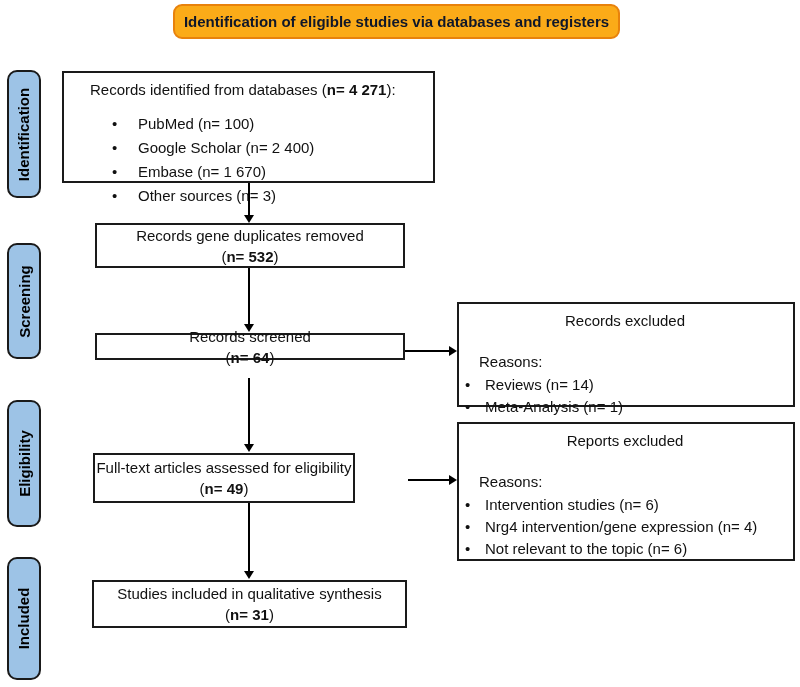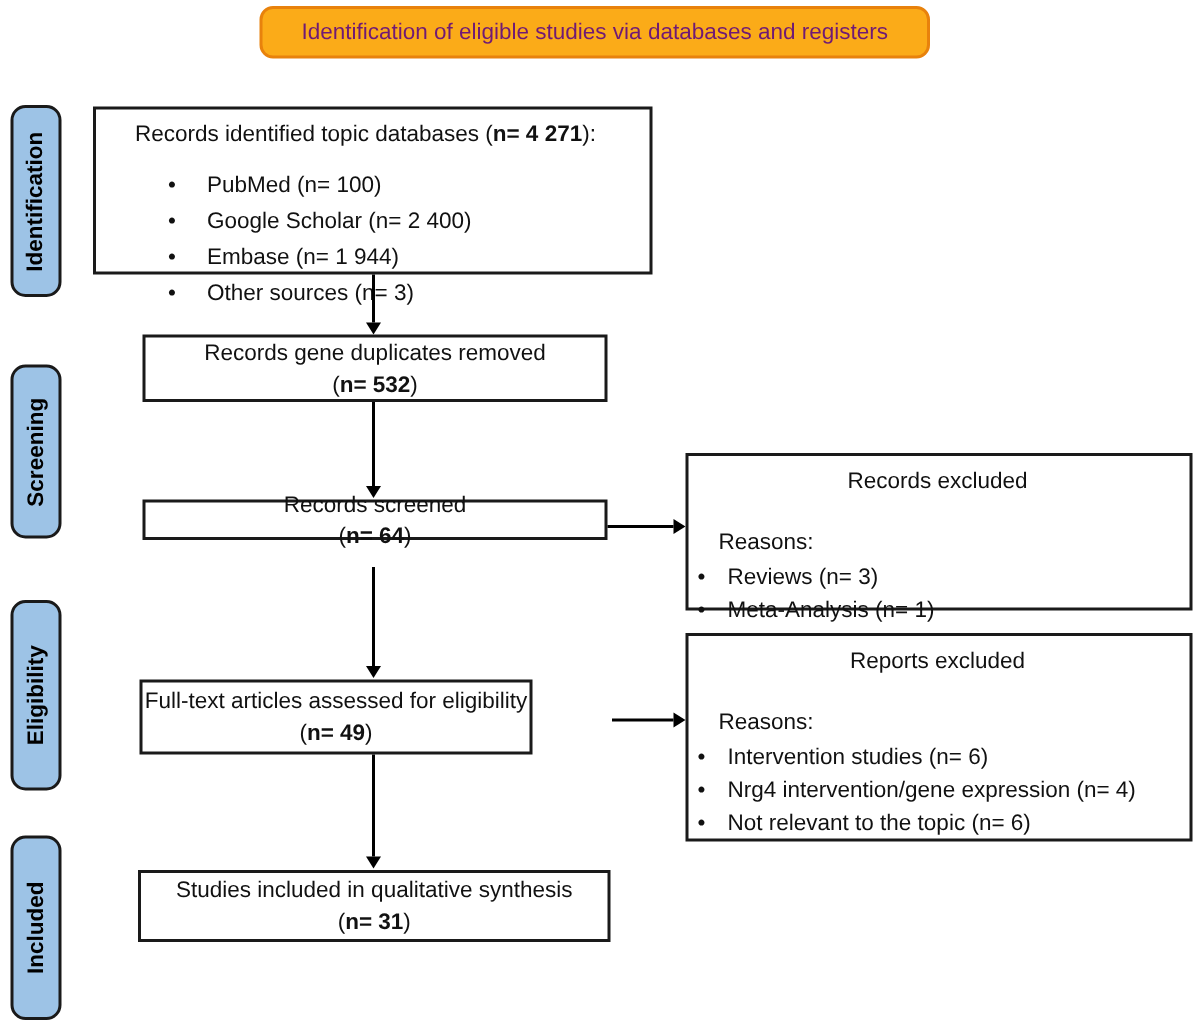--- a/index.html
+++ b/index.html
@@ -11,21 +11,21 @@
     color:#111;
     overflow:hidden;
   }
   
   .banner{
     position:absolute;left:173px;top:4px;width:447px;height:35px;
     background:#FBAB18;border:2px solid #E8820C;border-radius:9px;
     display:flex;align-items:center;justify-content:center;
     box-sizing:border-box;
   }
-  .banner span{font-weight:normal;font-size:15px;color:#701a75;}
+  .banner span{font-weight:bold;font-size:15px;color:#0f172a;}
   
   .stage{
     position:absolute;left:7px;width:34px;
     background:#9DC3E6;border:2px solid #1a1a1a;border-radius:10px;
     display:flex;align-items:center;justify-content:center;
     box-sizing:border-box;
   }
   .stage span{
     transform:rotate(-90deg);white-space:nowrap;
     font-weight:bold;font-size:15px;color:#000;
@@ -96,33 +96,33 @@
     <span>Screening</span>
   </div>
   <div class="stage eligibility">
     <span>Eligibility</span>
   </div>
   <div class="stage included">
     <span>Included</span>
   </div>
 
   <div class="fbox identified">
-    <div><span>Records identified topic databases (</span><b>n= 4 271</b><span>):</span></div>
+    <div><span>Records identified from databases (</span><b>n= 4 271</b><span>):</span></div>
     <ul class="bullets">
       <li>
           <span class="dot"></span>
           <span>PubMed (n= 100)</span>
         </li>
       <li>
           <span class="dot"></span>
           <span>Google Scholar (n= 2 400)</span>
         </li>
       <li>
           <span class="dot"></span>
-          <span>Embase (n= 1 944)</span>
+          <span>Embase (n= 1 670)</span>
         </li>
       <li>
           <span class="dot"></span>
           <span>Other sources (n= 3)</span>
         </li>
     </ul>
   </div>
 
   <div class="fbox center2 duplicates">
     <div>Records gene duplicates removed</div>
@@ -133,21 +133,21 @@
     <div>Records screened</div>
     <div class="countline"><span>(</span><b>n= 64</b><span>)</span></div>
   </div>
 
   <div class="fbox excluded recexcluded">
     <span class="boxtitle-center">Records excluded</span>
     <div class="reasons">Reasons:</div>
     <ul class="bullets">
       <li>
           <span class="dot"></span>
-          <span>Reviews (n= 3)</span>
+          <span>Reviews (n= 14)</span>
         </li>
       <li>
           <span class="dot"></span>
           <span>Meta-Analysis (n= 1)</span>
         </li>
     </ul>
   </div>
 
   <div class="fbox center2 fulltext">
     <div>Full-text articles assessed for eligibility</div>

